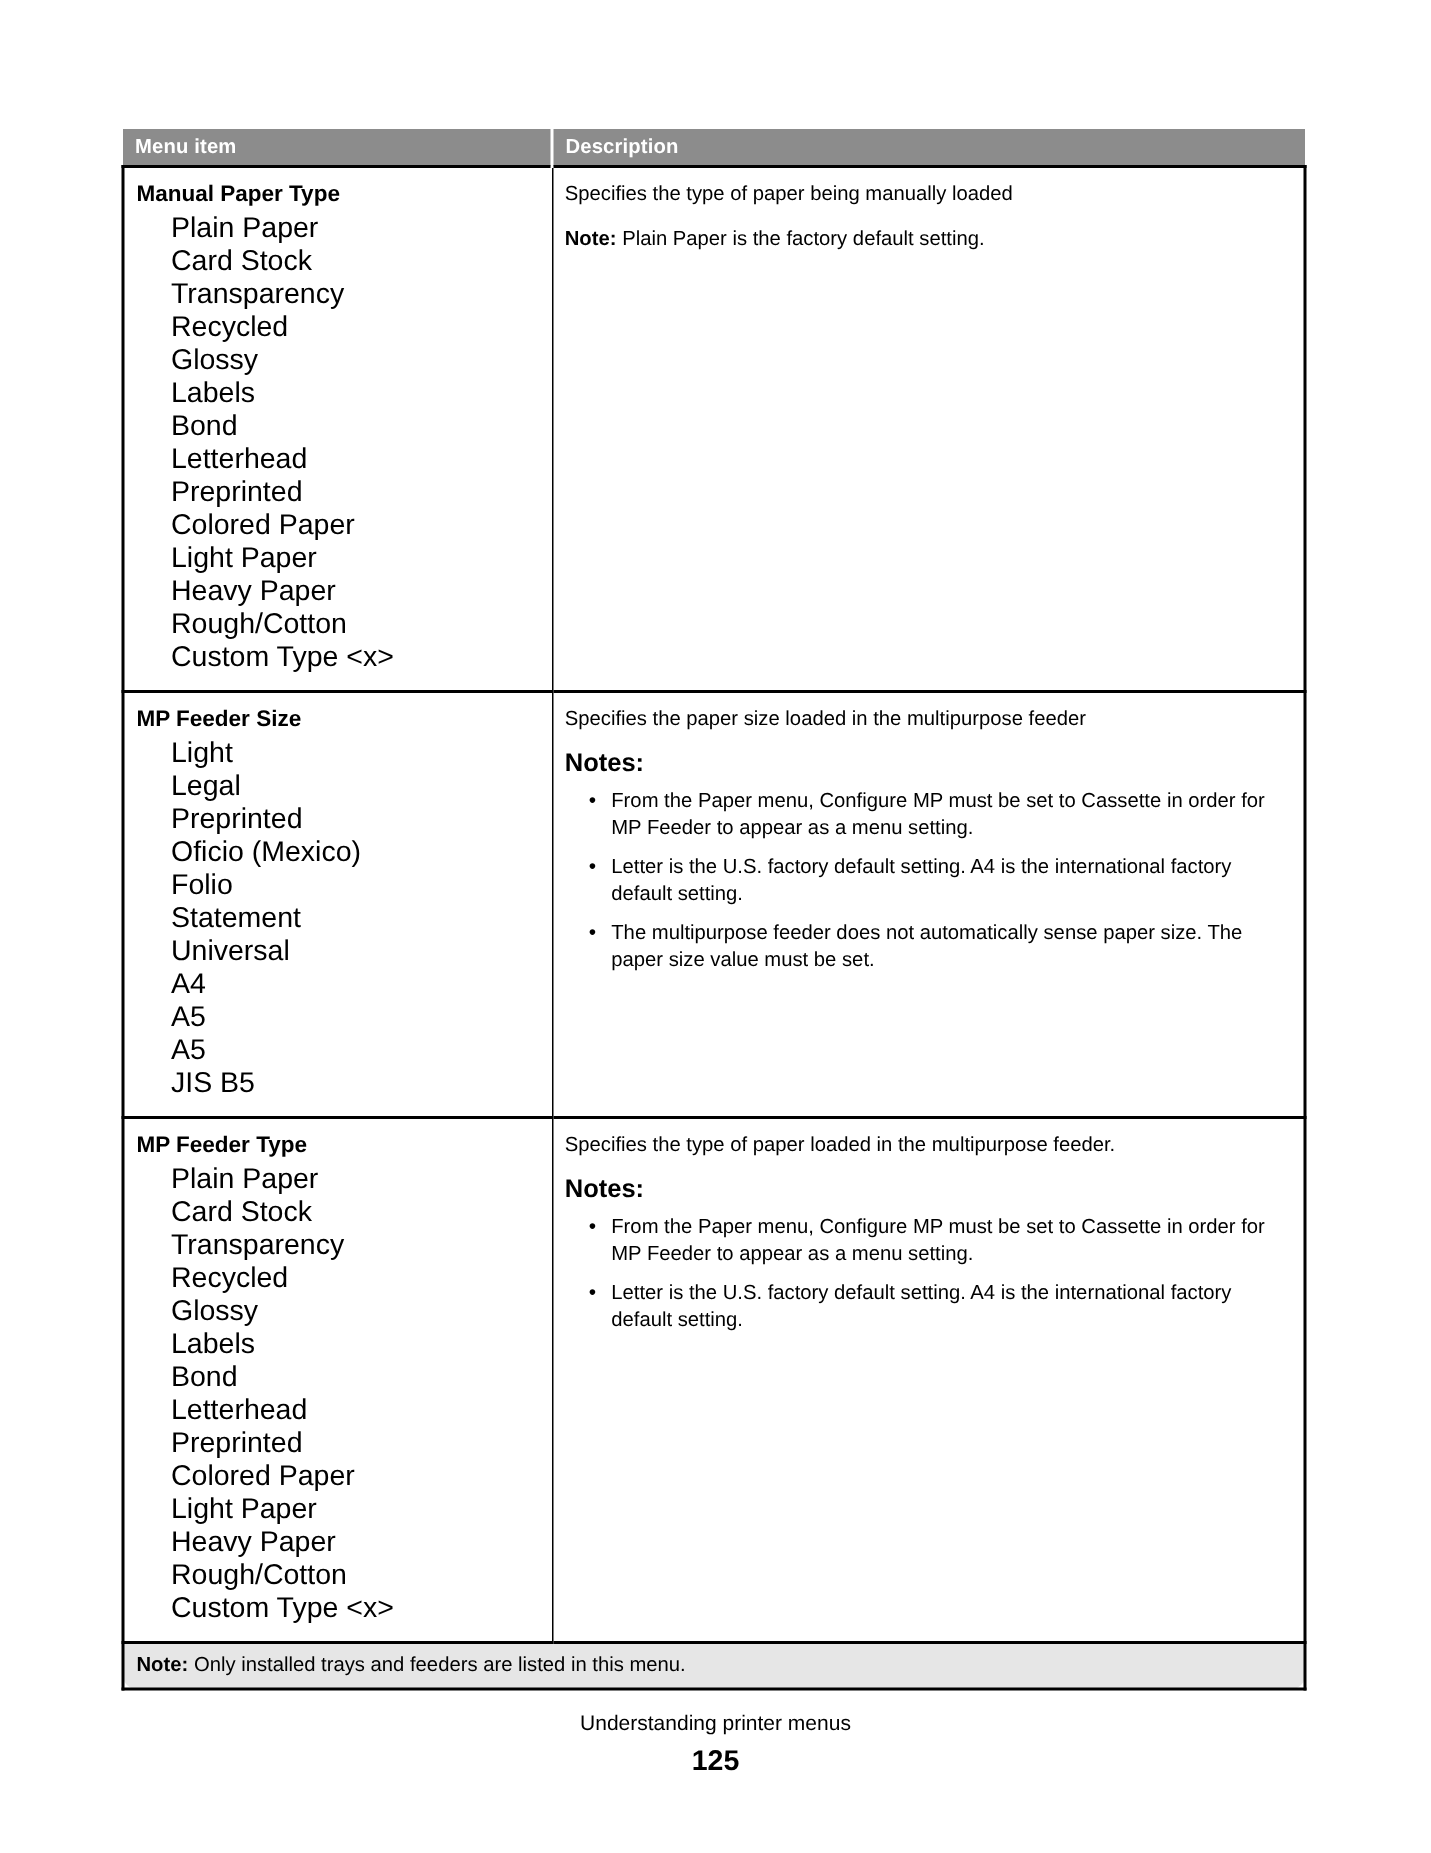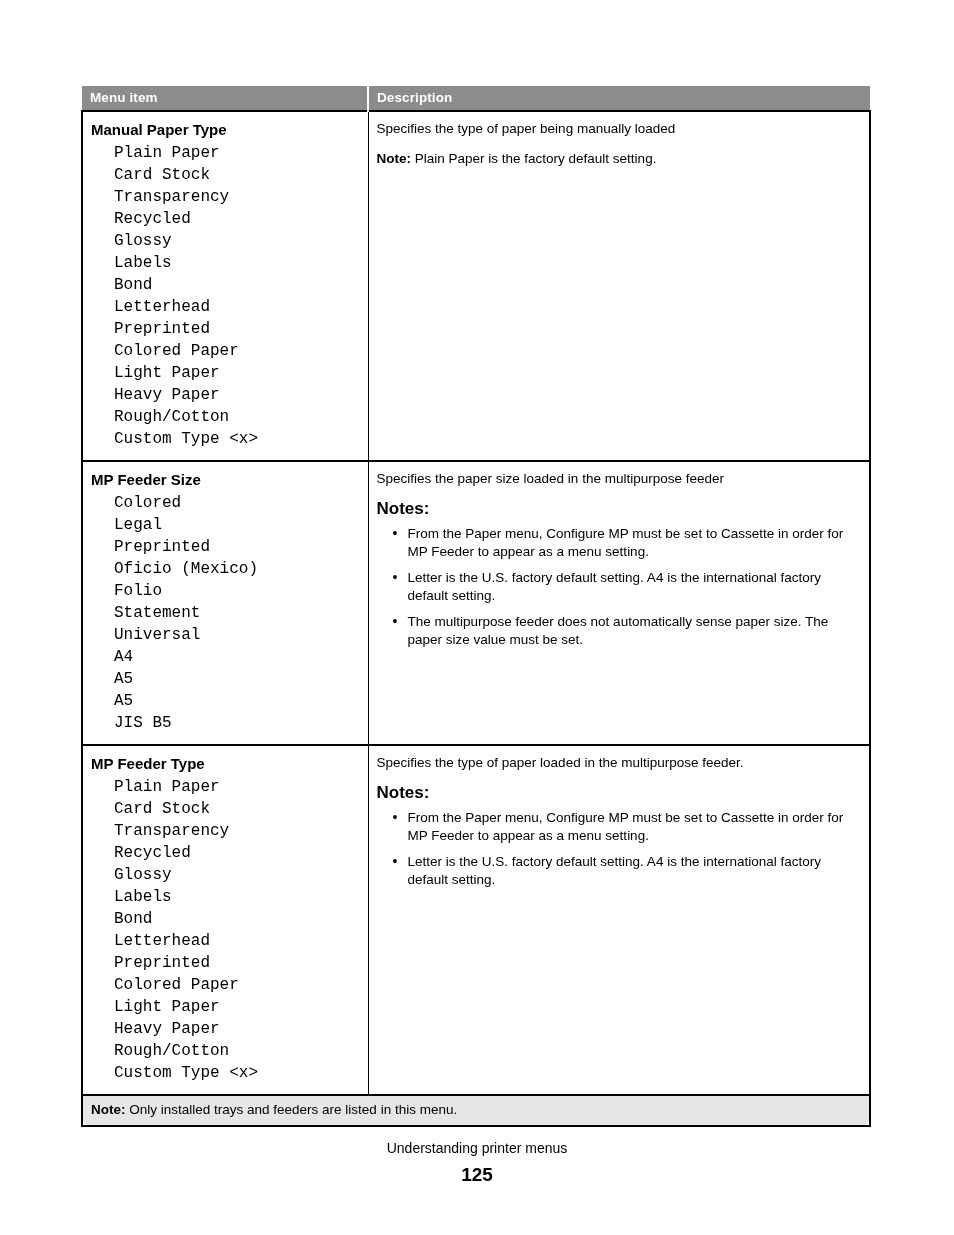--- a/index.html
+++ b/index.html
@@ -80,24 +80,23 @@
     line-height: 19px;
     margin: 0 0 3px 0;
     white-space: nowrap;
   }
   .mi-list {
     list-style: none;
     margin: 0;
     padding: 0 0 0 23px;
   }
   .mi-list li {
-    font-size: 16px;
+    font-size: 19px;
     line-height: 22px;
     white-space: nowrap;
-    font-family: Liberation Mono, monospace;
   }
 
   
   .desc-lead {
     font-size: 13.5px;
     line-height: 18px;
     margin: 0 0 12px 0;
   }
   .desc-notes-label {
     font-size: 17px;
@@ -219,21 +218,21 @@
             <p class="desc-note-inline"><b>Note:</b><span> Plain Paper is the factory default setting.</span></p>
           </div>
         </td>
       </tr>
 
       <tr>
         <td class="td-item">
           <div class="cell-pad-item">
             <div class="mi-title">MP Feeder Size</div>
             <ul class="mi-list">
-              <li>Colored</li>
+              <li>Light</li>
               <li>Legal</li>
               <li>Preprinted</li>
               <li>Oficio (Mexico)</li>
               <li>Folio</li>
               <li>Statement</li>
               <li>Universal</li>
               <li>A4</li>
               <li>A5</li>
               <li>A5</li>
               <li>JIS B5</li>

